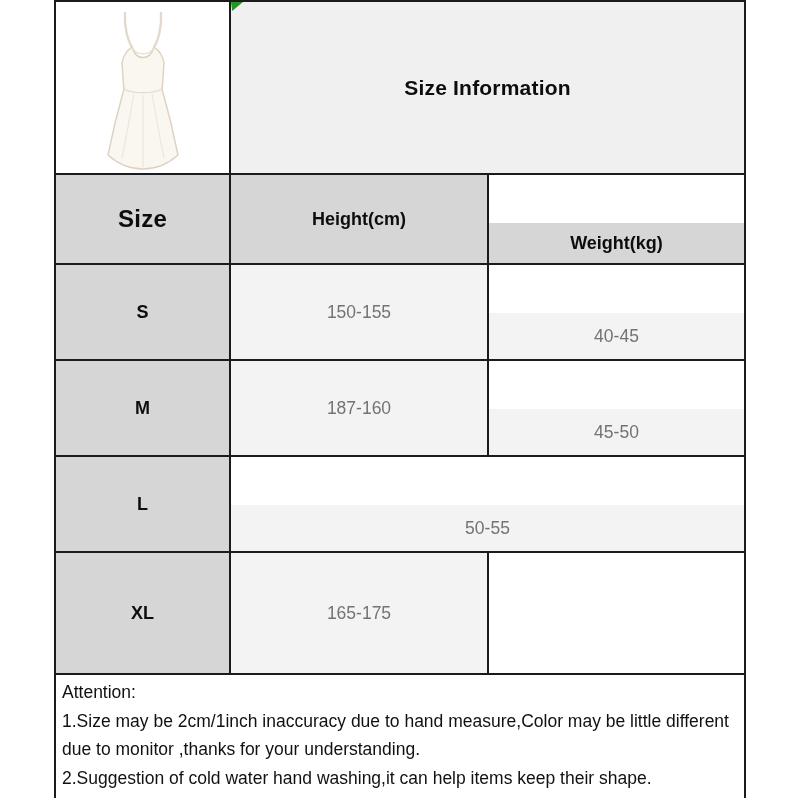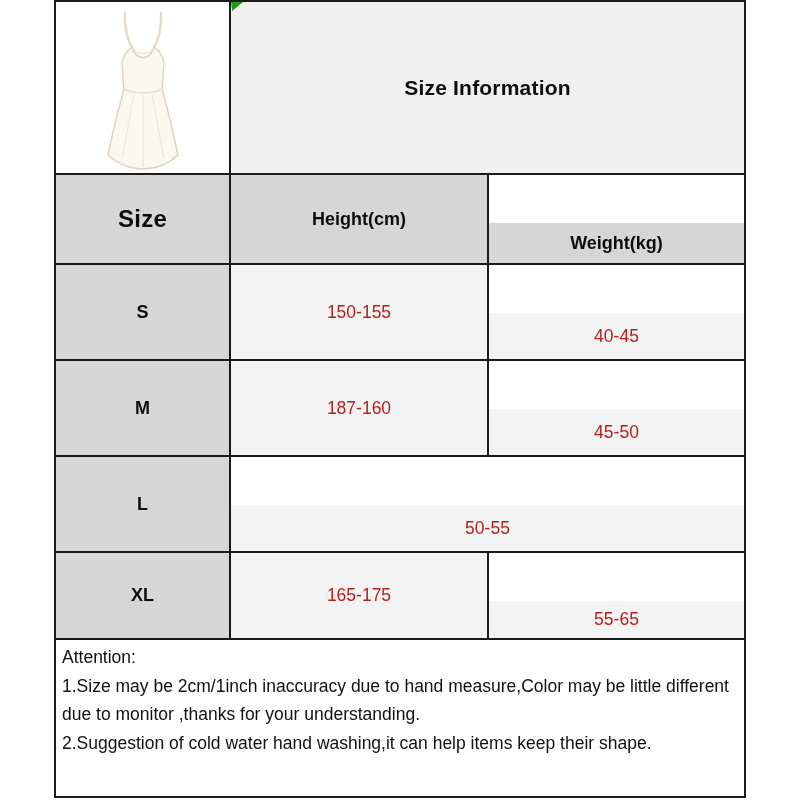--- a/index.html
+++ b/index.html
@@ -24,21 +24,21 @@
   }
   .row {
     display: flex;
     box-sizing: border-box;
     border-bottom: 2px solid #1b1b1b;
     width: 100%;
   }
   .row-top    { height: 173px; }
   .row-head   { height: 90px;  }
   .row-data   { height: 96px;  }
-  .row-data-last { height: 87px; }
+  .row-data-last { height: 122px; }
   .cell {
     box-sizing: border-box;
     border-right: 2px solid #1b1b1b;
     display: flex;
     align-items: center;
     justify-content: center;
     text-align: center;
   }
   .c1 { width: 175px; }
   .c2 { width: 258px; }
@@ -76,21 +76,21 @@
   }
   .row-data .c1 {
     background: #d6d6d6;
     font-weight: bold;
     font-size: 18px;
   }
   .row-data .c2, .row-data .c3 {
     background: #f3f3f3;
     font-size: 17.5px;
     font-weight: 400;
-    color: #b91c1c;
+    color: #737373;
   }
   .attention {
     box-sizing: border-box;
     height: 148px;
     background: #ffffff;
     padding: 3px 8px 8px 6px;
     font-size: 17.5px;
     line-height: 28.5px;
     color: #111111;
   }
@@ -152,21 +152,20 @@
     <div class="cell c2">187-160</div>
     <div class="cell c3">45-50</div>
   </div>
   <div class="row row-data">
     <div class="cell c1">L</div>
     <div class="cell c3">50-55</div>
   </div>
   <div class="row row-data row-data-last">
     <div class="cell c1">XL</div>
     <div class="cell c2">165-175</div>
-    <div class="cell c3">55-65</div>
   </div>
 
   <div class="attention">
     <div>Attention:</div>
     <div>1.Size may be 2cm/1inch inaccuracy due to hand measure,Color may be little different due to monitor ,thanks for your understanding.</div>
     <div>2.Suggestion of cold water hand washing,it can help items keep their shape.</div>
   </div>
 
 </div>
 

